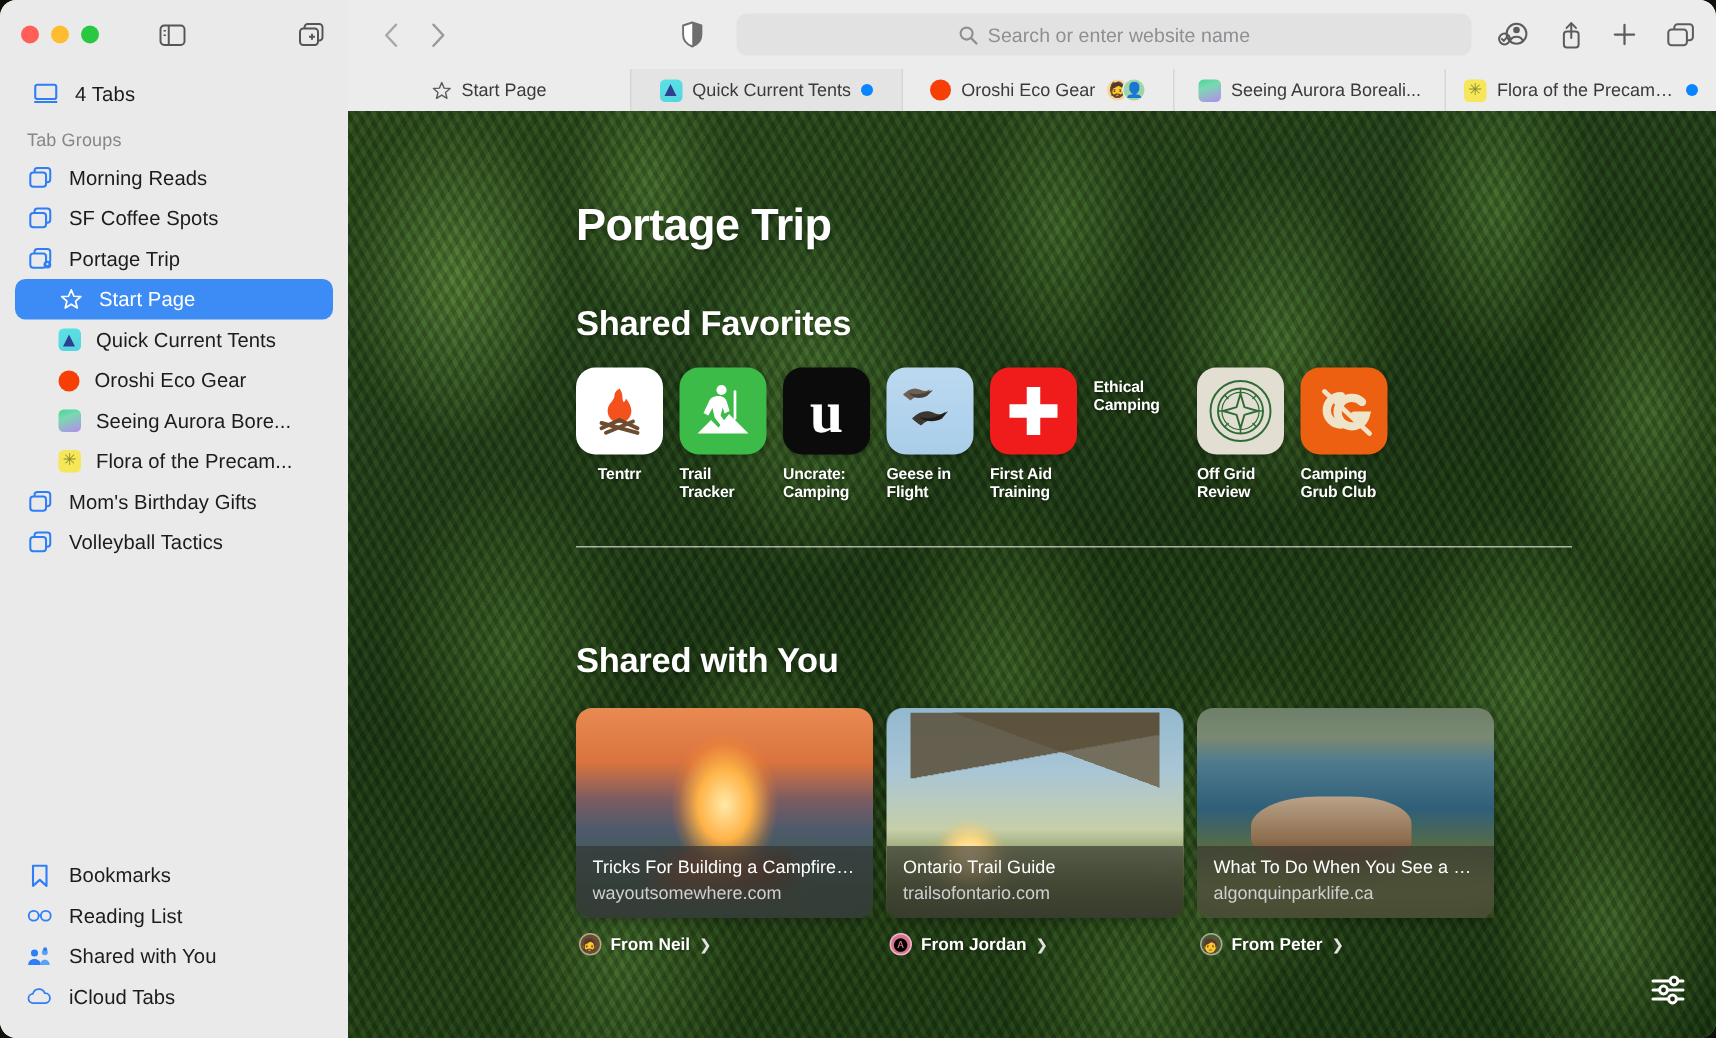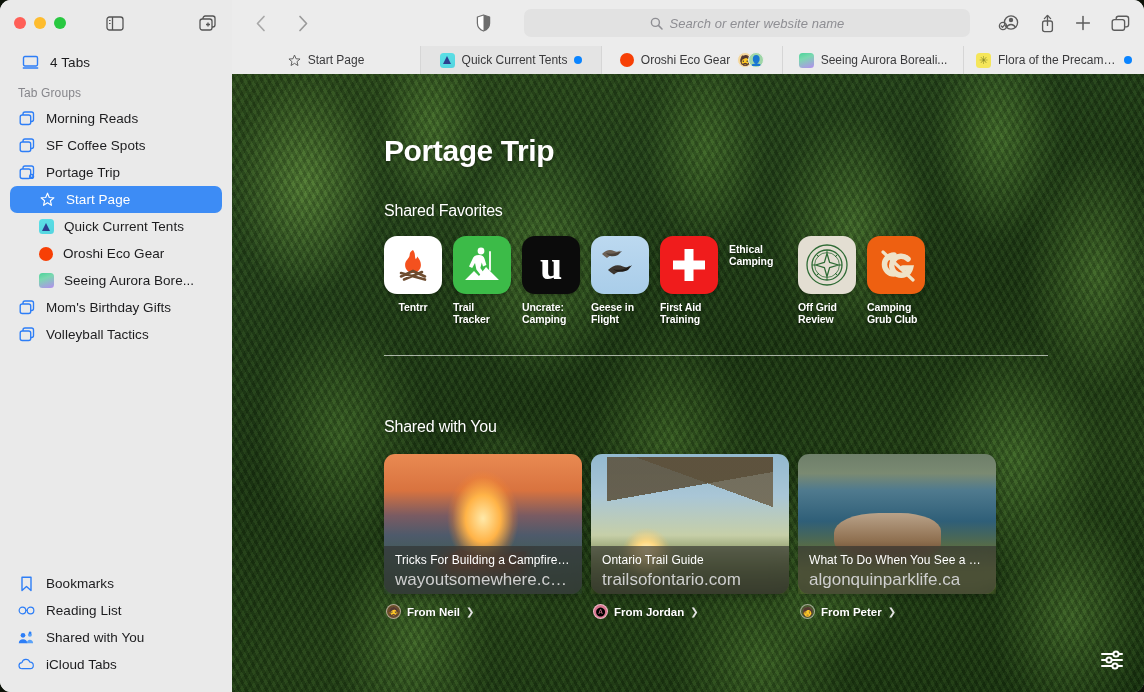--- a/index.html
+++ b/index.html
@@ -91,23 +91,22 @@
 
   
   .right {
     flex: 1; display: flex; flex-direction: column;
     position: relative; min-width: 0;
   }
   .toolbar {
     height: 46px; background: #ececec;
     display: flex; align-items: center;
     padding: 0 14px 0 14px;
-    gap: 12px;
+    gap: 1px;
     flex: 0 0 46px;
-    font-style: italic;
   }
   .nav-btn {
     width: 30px; height: 30px;
     display: flex; align-items: center; justify-content: center;
     color: #a6a6a6;
     font-size: 17px;
   }
   .nav-btn.active { color: #8a8a8a; }
   .shield {
     margin-left: 138px;
@@ -196,21 +195,21 @@
     padding: 60px 0 0 0;
   }
   .inner { width: 100%; padding: 0 48px; }
   .page-title {
     font-size: 30px; font-weight: bold; color: #fff;
     letter-spacing: -.4px;
     margin-left: 104px;
     text-shadow: 0 1px 3px rgba(0,0,0,.35);
   }
   .sec-title {
-    font-size: 16px; font-weight: normal; color: #fff;
+    font-size: 23px; font-weight: bold; color: #fff;
     margin-left: 104px;
     letter-spacing: -.2px;
     text-shadow: 0 1px 3px rgba(0,0,0,.35);
   }
   .fav-row {
     display: flex; margin-left: 104px; margin-top: 16px; gap: 11px;
   }
   .fav-item { width: 58px; display: flex; flex-direction: column; align-items: center; }
   .fav-tile {
     width: 58px; height: 58px; border-radius: 13px;
@@ -283,21 +282,21 @@
     background: rgba(48,48,48,.62);
     backdrop-filter: blur(8px);
     padding: 7px 11px 0 11px;
   }
   .swy-title {
     font-size: 12px; color: #fff; font-weight: 500;
     white-space: nowrap; overflow: hidden; text-overflow: ellipsis;
     letter-spacing: .05px;
   }
   .swy-domain {
-    font-size: 17px; color: #cfcfcf; margin-top: 3px;
+    font-size: 12px; color: #cfcfcf; margin-top: 3px;
     white-space: nowrap; overflow: hidden; text-overflow: ellipsis;
   }
   .from-row {
     display: flex; align-items: center; gap: 6px;
     margin-top: 10px; padding-left: 2px;
   }
   .from-av {
     width: 15px; height: 15px; border-radius: 50%;
     display:flex;align-items:center;justify-content:center;
     font-size:9px; overflow:hidden;
@@ -410,20 +409,24 @@
       <div class="sb-row child">
         <span class="fav-oroshi"></span>
         <span>Oroshi Eco Gear</span>
       </div>
 
       <div class="sb-row child">
         <span class="favicon fav-aurora"></span>
         <span>Seeing Aurora Bore...</span>
       </div>
 
+      <div class="sb-row child">
+        <span class="favicon fav-flora"></span>
+        <span>Flora of the Precam...</span>
+      </div>
 
       <div class="sb-row">
         <span class="ico">
           <svg width="16" height="15" viewBox="0 0 16 15">
               <rect x="4" y="1" width="10.5" height="9.5" rx="2" fill="none" stroke="#2d7ef7" stroke-width="1.35"></rect>
               <rect x="1.2" y="4" width="10.5" height="9.5" rx="2" fill="#eaeaea" stroke="#2d7ef7" stroke-width="1.35"></rect>
             </svg>
         </span>
         <span>Mom's Birthday Gifts</span>
       </div>

